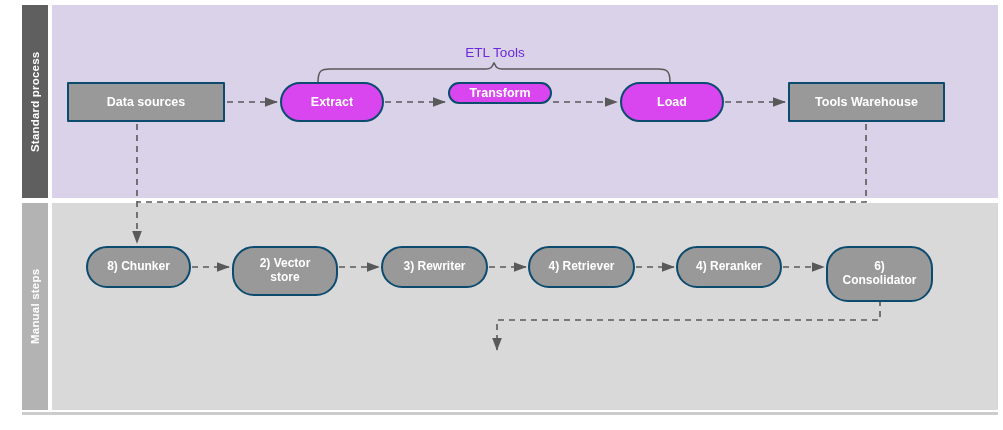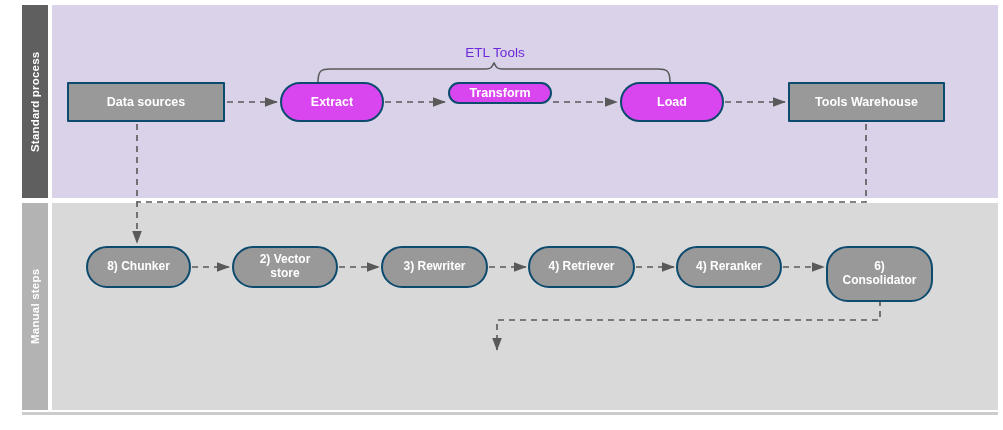--- a/index.html
+++ b/index.html
@@ -142,21 +142,21 @@
   <div class="node pill orchid" style="left:280px; top:82px; width:104px; height:40px;">Extract</div>
 
   <div class="node pill orchid" style="left:448px; top:82px; width:104px; height:22px;">Transform</div>
 
   <div class="node pill orchid" style="left:620px; top:82px; width:104px; height:40px;">Load</div>
 
   <div class="node rect gray" style="left:788px; top:82px; width:157px; height:40px;">Tools Warehouse</div>
 
   <div class="node pill gray small" style="left:86px;  top:246px; width:105px; height:42px;">8) Chunker</div>
 
-  <div class="node pill gray small" style="left:232px; top:246px; width:106px; height:42px; padding:0 18px;">2) Vector store</div>
+  <div class="node pill gray small" style="left:232px; top:246px; width:106px; height:50px; padding:0 18px;">2) Vector store</div>
 
   <div class="node pill gray small" style="left:381px; top:246px; width:107px; height:42px;">3) Rewriter</div>
 
   <div class="node pill gray small" style="left:528px; top:246px; width:107px; height:42px;">4) Retriever</div>
 
   <div class="node pill gray small" style="left:676px; top:246px; width:106px; height:42px;">4) Reranker</div>
 
   <div class="node pill gray small" style="left:826px; top:246px; width:107px; height:56px; padding:12px 14px;">6) Consolidator</div>
 
 

